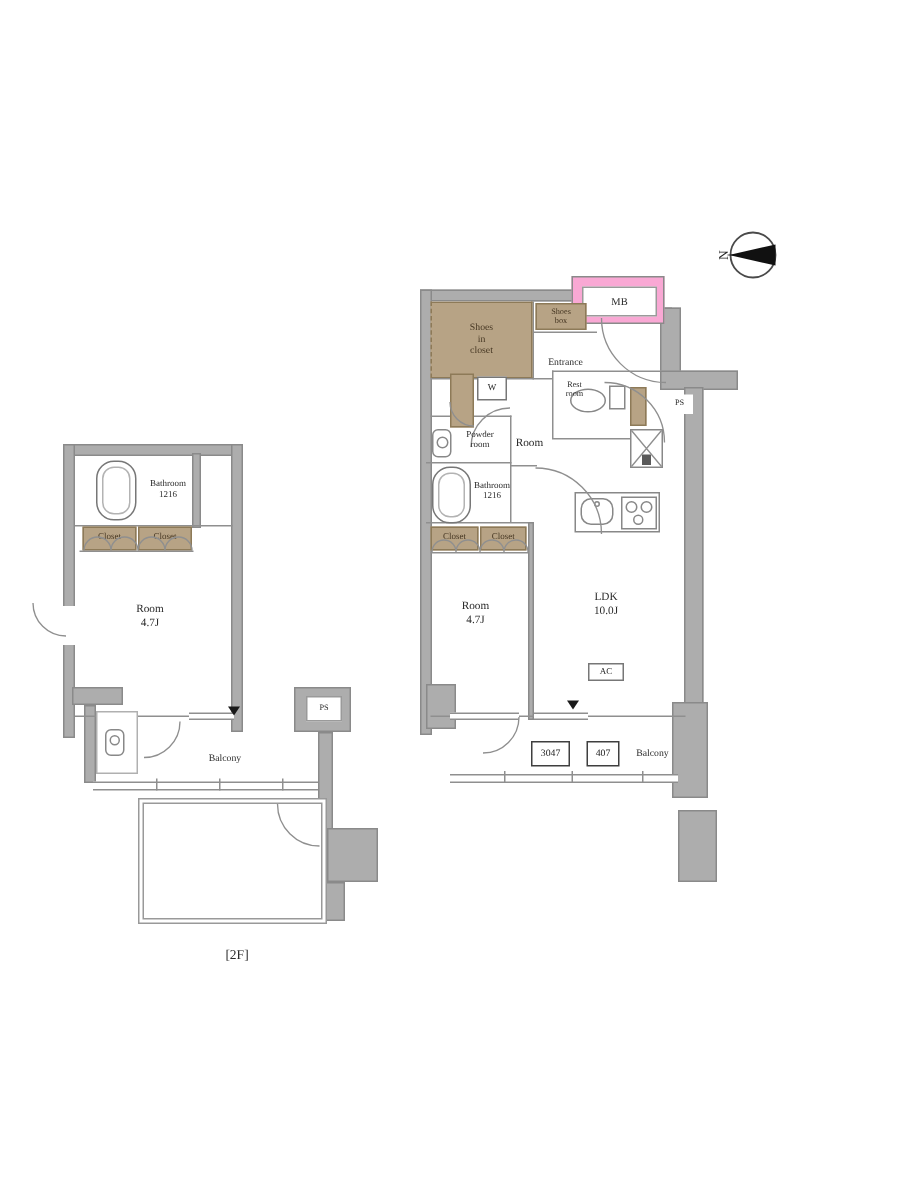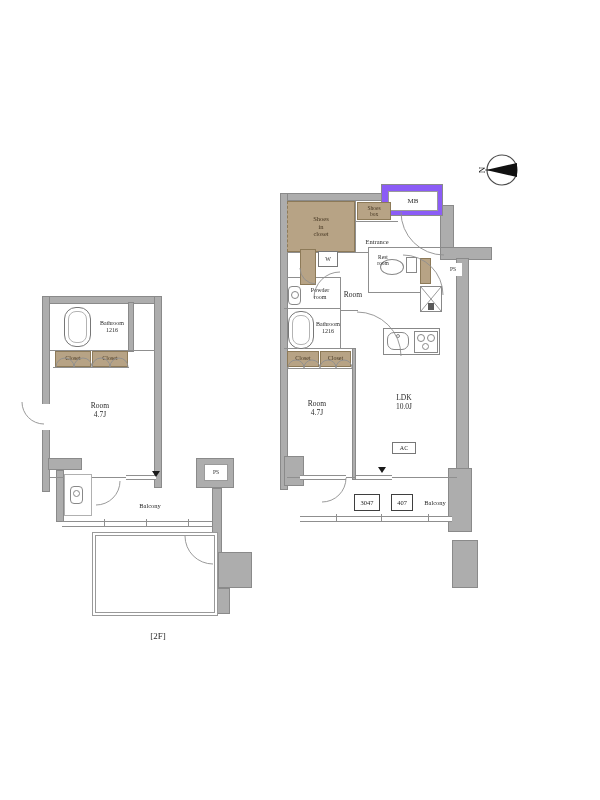--- a/index.html
+++ b/index.html
@@ -40,21 +40,21 @@
     <div class="wall" style="left:280px;top:193px;width:120px;height:8px;"></div>
     <div class="wall" style="left:398px;top:205px;width:50px;height:8px;"></div>
     <div class="wall" style="left:440px;top:205px;width:14px;height:50px;"></div>
     <div class="wall" style="left:440px;top:247px;width:52px;height:13px;"></div>
     <div class="wall" style="left:456px;top:258px;width:13px;height:227px;"></div>
     <div class="wall" style="left:448px;top:468px;width:24px;height:64px;"></div>
     <div class="wall" style="left:452px;top:540px;width:26px;height:48px;"></div>
     <div class="wall" style="left:280px;top:193px;width:8px;height:297px;"></div>
     <div class="wall" style="left:284px;top:456px;width:20px;height:30px;"></div>
 
-    <div style="position:absolute;left:381px;top:184px;width:62px;height:32px;background:#8b5cf6;border:1px solid #8a8a8a;box-sizing:border-box;">
+    <div style="position:absolute;left:381px;top:184px;width:62px;height:32px;background:#f9a8d4;border:1px solid #8a8a8a;box-sizing:border-box;">
       <div class="lbl f7" style="left:6px;top:6px;width:48px;height:18px;position:absolute;background:#fff;border:1px solid #9a9a9a;">
         <span>MB</span>
       </div>
     </div>
 
     <div class="tl" style="left:355px;top:201px;width:1px;height:52px;"></div>
     <div class="tl" style="left:287px;top:252px;width:81px;height:1px;"></div>
     <div class="tl" style="left:340px;top:277px;width:1px;height:71px;"></div>
     <div class="tl" style="left:287px;top:277px;width:54px;height:1px;"></div>
     <div class="tl" style="left:284px;top:308px;width:57px;height:1px;"></div>

